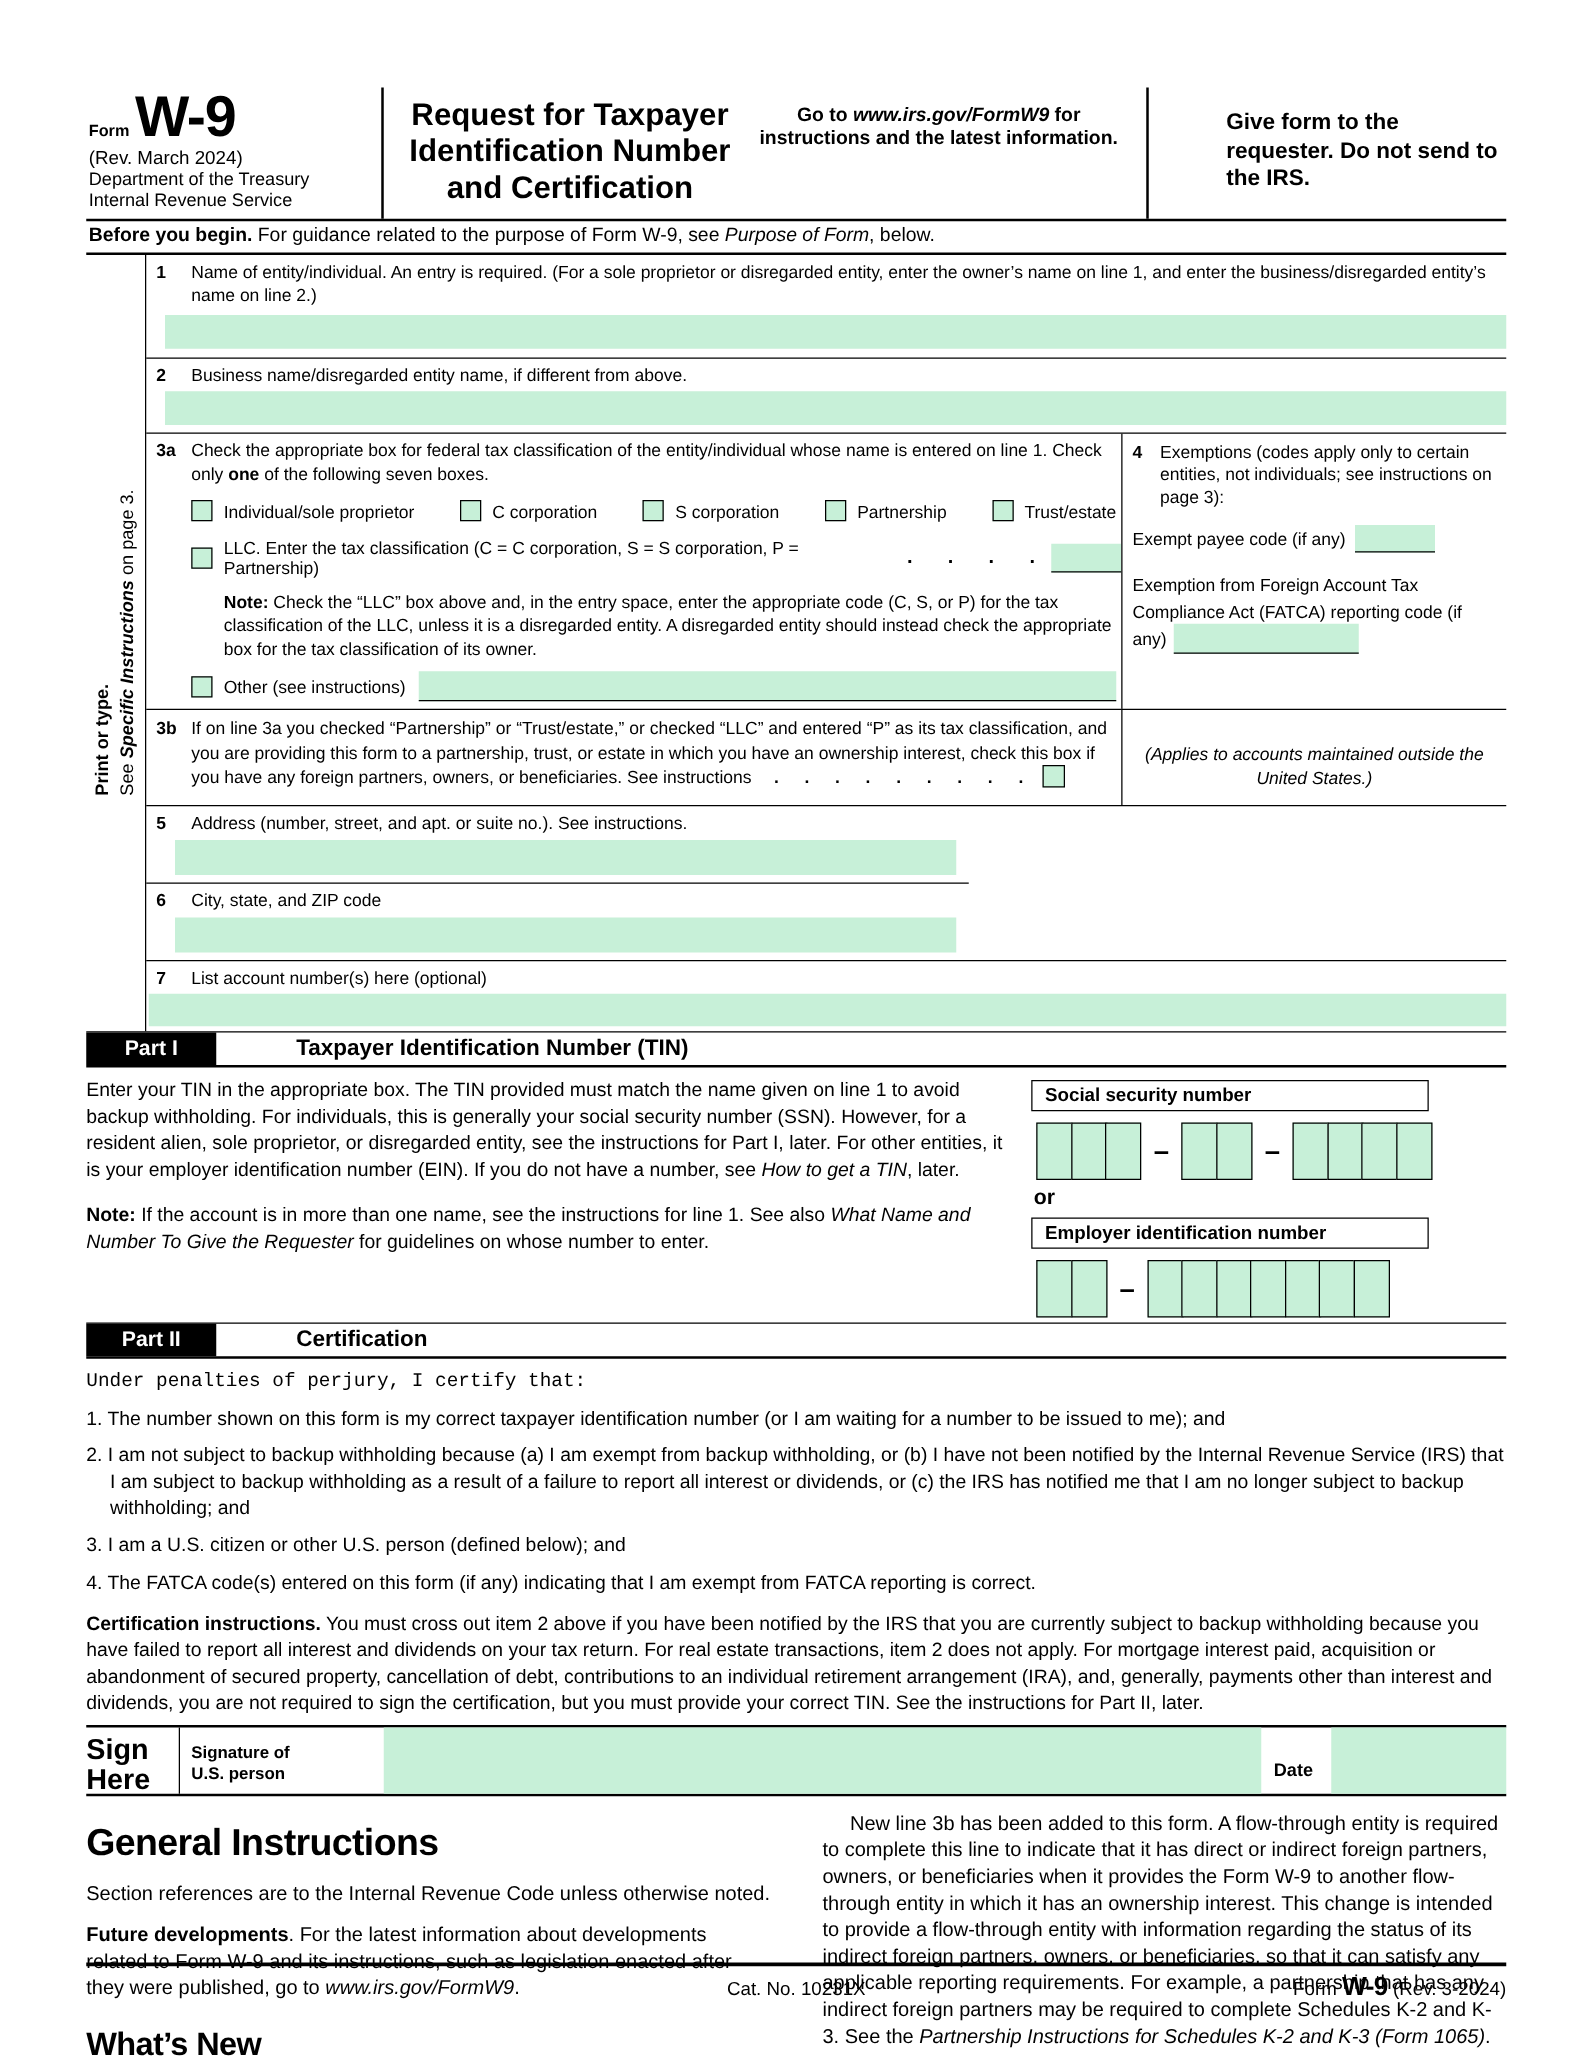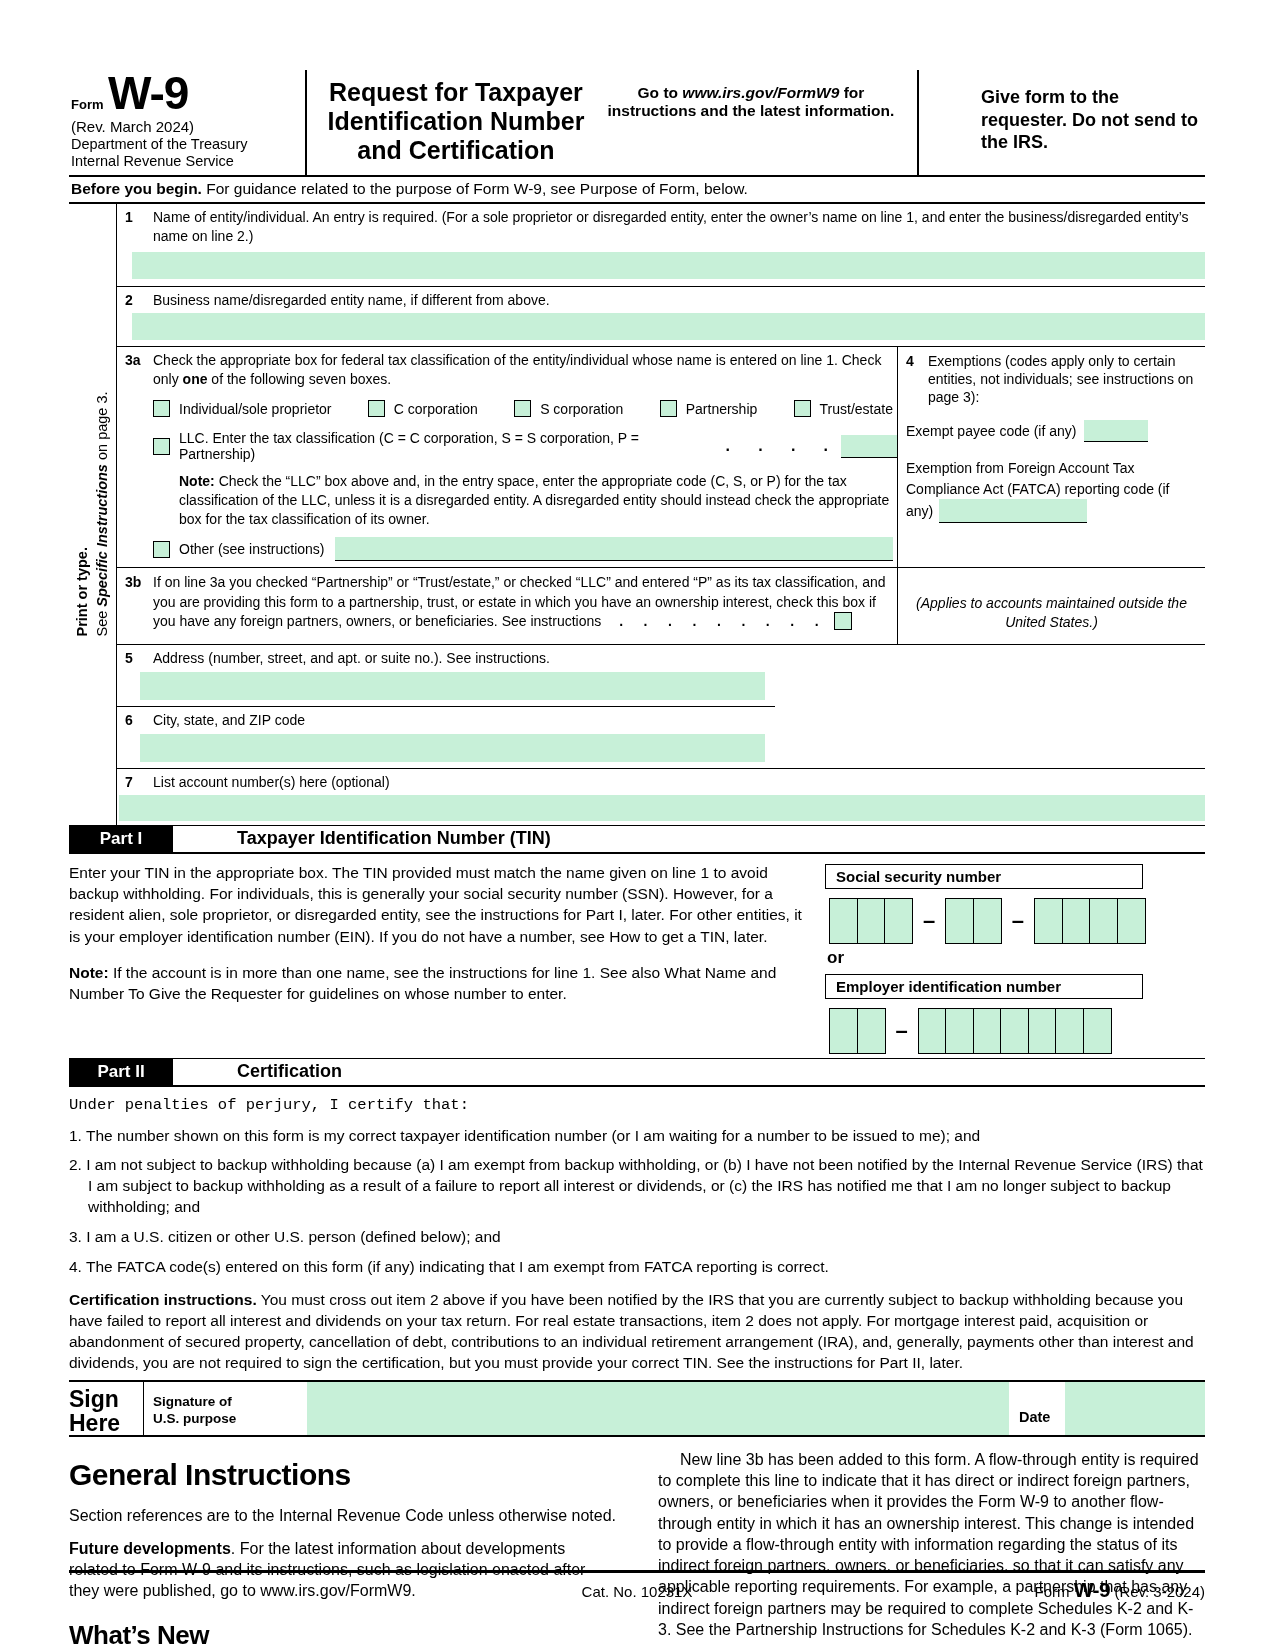--- a/index.html
+++ b/index.html
@@ -2,21 +2,21 @@
 <html lang="en" style="--field-green: #c7f0d8;"><head>
 <meta charset="utf-8">
 <style>
   * { margin:0; padding:0; box-sizing:border-box; }
   html,body { background:#e8e8e8; }
   body { font-family:"Liberation Sans", sans-serif; color:#000; }
   .page { width:1274px; height:1649px; background:#fff; margin:0 auto; position:relative;
           padding:70px 69px 0 69px; overflow:hidden; }
   .g { background:var(--field-green,#c7f0d8); }
   .bi { font-style:italic; font-weight:bold; }
-  .it { }
+  .it { font-style:italic; }
   .bd { font-weight:bold; }
 
   
   .hdr { display:flex; border-bottom:2.5px solid #000;gap:48px; }
   .hdr-left { width:188px; padding:0 6px 6px 2px; }
   .hdr-form-line { line-height:1; white-space:nowrap; }
   .hdr-form-word { font-size:13px; font-weight:bold; }
   .hdr-form-num { font-size:46px; font-weight:bold; letter-spacing:-1px; }
   .hdr-rev { font-size:15px; margin-top:2px; }
   .hdr-dept { font-size:14.5px; margin-top:1px; }
@@ -362,21 +362,21 @@
     <p class="certinstr"><span class="bd">Certification instructions.</span><span> You must cross out item 2 above if you have been notified by the IRS that you are currently subject to backup withholding because you have failed to report all interest and dividends on your tax return. For real estate transactions, item 2 does not apply. For mortgage interest paid, acquisition or abandonment of secured property, cancellation of debt, contributions to an individual retirement arrangement (IRA), and, generally, payments other than interest and dividends, you are not required to sign the certification, but you must provide your correct TIN. See the instructions for Part II, later.</span></p>
   </div>
 
   <div class="signrow">
     <div class="signhere">
       <span>Sign</span><br>
       <span>Here</span>
     </div>
     <div class="sigcap">
       <span>Signature of</span><br>
-      <span>U.S. purpose</span>
+      <span>U.S. person</span>
     </div>
     <div class="sigfield g"></div>
     <div class="datelbl">Date</div>
     <div class="datefield g"></div>
   </div>
 
   <div class="instr">
     <div class="icol">
       <div class="h-gi">General Instructions</div>
       <p>Section references are to the Internal Revenue Code unless otherwise noted.</p>

